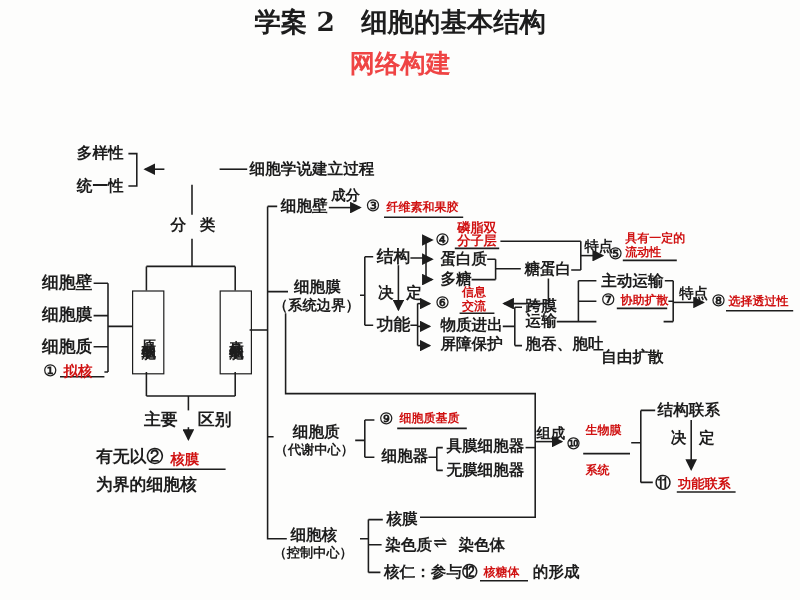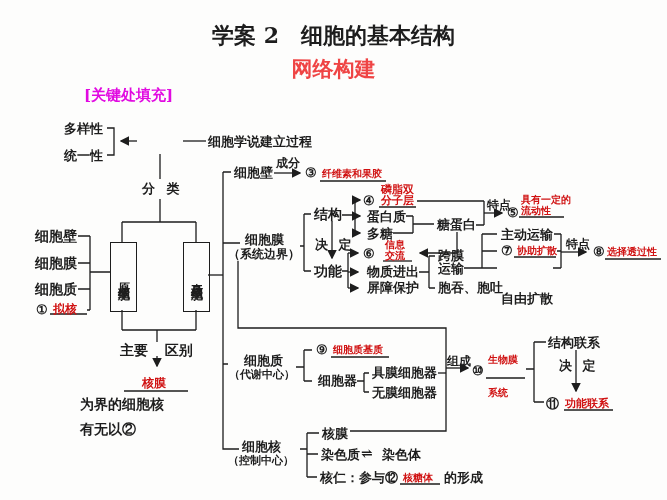--- a/index.html
+++ b/index.html
@@ -3,21 +3,21 @@
 <meta charset="utf-8">
 <style>
   html,body{margin:0;padding:0;background:#ffffff;}
   #canvas{position:relative;width:667px;height:500px;background:#fdfdfc;overflow:hidden;
           font-family:"DejaVu Serif","Liberation Serif",serif;}
   svg.wires{position:absolute;left:0;top:0;width:667px;height:500px;}
   .lbl{position:absolute;font-weight:bold;color:#1d1d1d;white-space:nowrap;line-height:1.05;}
   .red{color:#d01212;}
   .blue{color:#ef4444;}
   .magenta{color:#e10ae1;}
-  .center{left:0;right:0;text-align:center;margin-top:16px;}
+  .center{left:0;right:0;text-align:center;}
   .s10{font-size:10px;}.s11{font-size:11px;}.s12{font-size:12px;}.s13{font-size:13px;}
   .s14{font-size:14px;}.s15{font-size:15px;}.s21{font-size:21px;}.s22{font-size:22px;}
   .ws6{word-spacing:6px;}.ws7{word-spacing:7px;}.ws12{word-spacing:12px;}
   .box{position:absolute;border:1.6px solid #1d1d1d;display:flex;align-items:center;justify-content:center;background:transparent;}
   .vtext{writing-mode:vertical-rl;text-orientation:upright;letter-spacing:2px;font-weight:bold;color:#1d1d1d;}
 </style>
 </head>
 <body>
 
 <div id="canvas">
@@ -105,40 +105,39 @@
 
       <g>
         <line x1="50" y1="314" x2="87" y2="314"></line>
         <line x1="124" y1="391" x2="188" y2="391"></line>
       </g>
     </g>
   </svg>
 
   <div class="lbl s22 center" style="top:8px;">学案 2　细胞的基本结构</div>
   <div class="lbl s21 blue center" style="top:42px;">网络构建</div>
-  <div class="lbl s15 magenta" style="left:84px;top:88px;">[关键处填充]</div>
 
   <div class="lbl s13" style="left:64px;top:122px;">多样性</div>
   <div class="lbl s13" style="left:64px;top:149px;">统一性</div>
   <div class="lbl s13" style="left:208px;top:135px;">细胞学说建立过程</div>
   <div class="lbl s13 ws7" style="left:142px;top:182px;">分 类</div>
 
   <div class="box" style="left:110px;top:242px;width:25px;height:68px;">
     <span class="vtext s12">原核细胞</span>
   </div>
   <div class="box" style="left:183px;top:242px;width:25px;height:68px;">
     <span class="vtext s12">真核细胞</span>
   </div>
   <div class="lbl s14" style="left:35px;top:229px;">细胞壁</div>
   <div class="lbl s14" style="left:35px;top:256px;">细胞膜</div>
   <div class="lbl s14" style="left:35px;top:282px;">细胞质</div>
   <div class="lbl s13" style="left:36px;top:303px;">①</div>
   <div class="lbl s12 red" style="left:53px;top:303px;">拟核</div>
   <div class="lbl s14 ws12" style="left:120px;top:343px;">主要 区别</div>
-  <div class="lbl s14" style="left:80px;top:374px;margin-top:48px;">有无以②</div>
+  <div class="lbl s14" style="left:80px;top:374px;">有无以②</div>
   <div class="lbl s12 red" style="left:142px;top:377px;">核膜</div>
   <div class="lbl s14" style="left:80px;top:397px;text-align:center;">为界的细胞核</div>
 
   <div class="lbl s13" style="left:234px;top:166px;">细胞壁</div>
   <div class="lbl s12" style="left:276px;top:157px;">成分</div>
   <div class="lbl s13" style="left:305px;top:166px;">③</div>
   <div class="lbl s10 red" style="left:322px;top:169px;">纤维素和果胶</div>
 
   <div class="lbl s13" style="left:245px;top:233px;">细胞膜</div>
   <div class="lbl s12" style="left:228px;top:248px;">（系统边界）</div>

